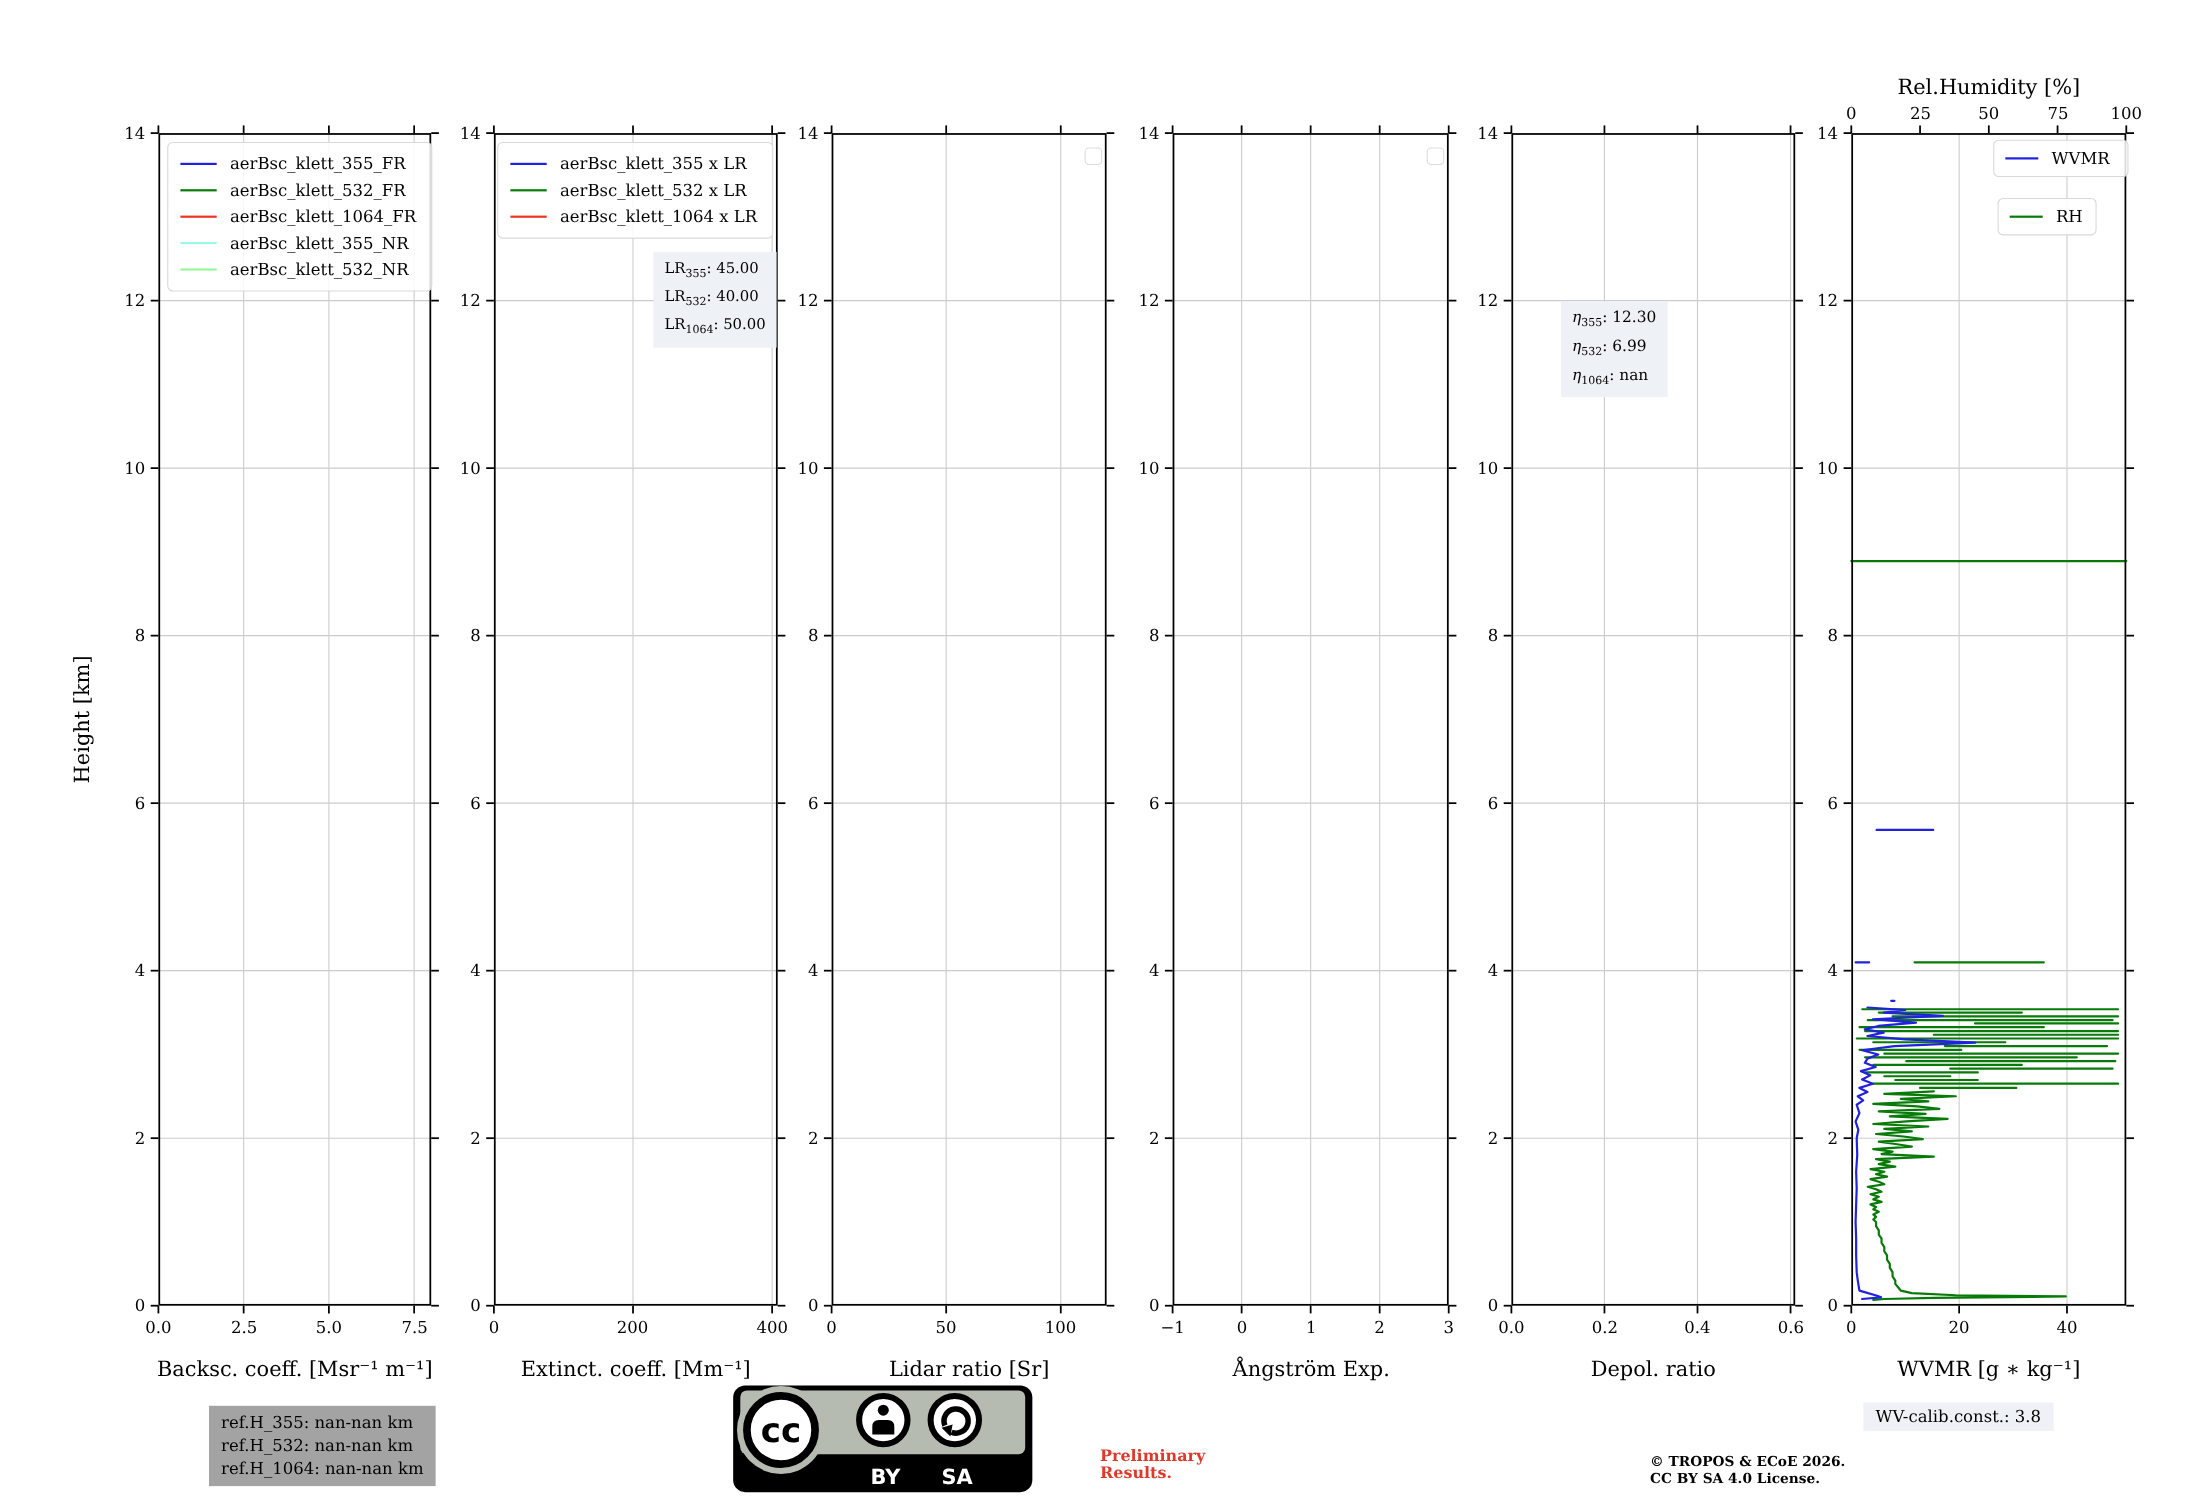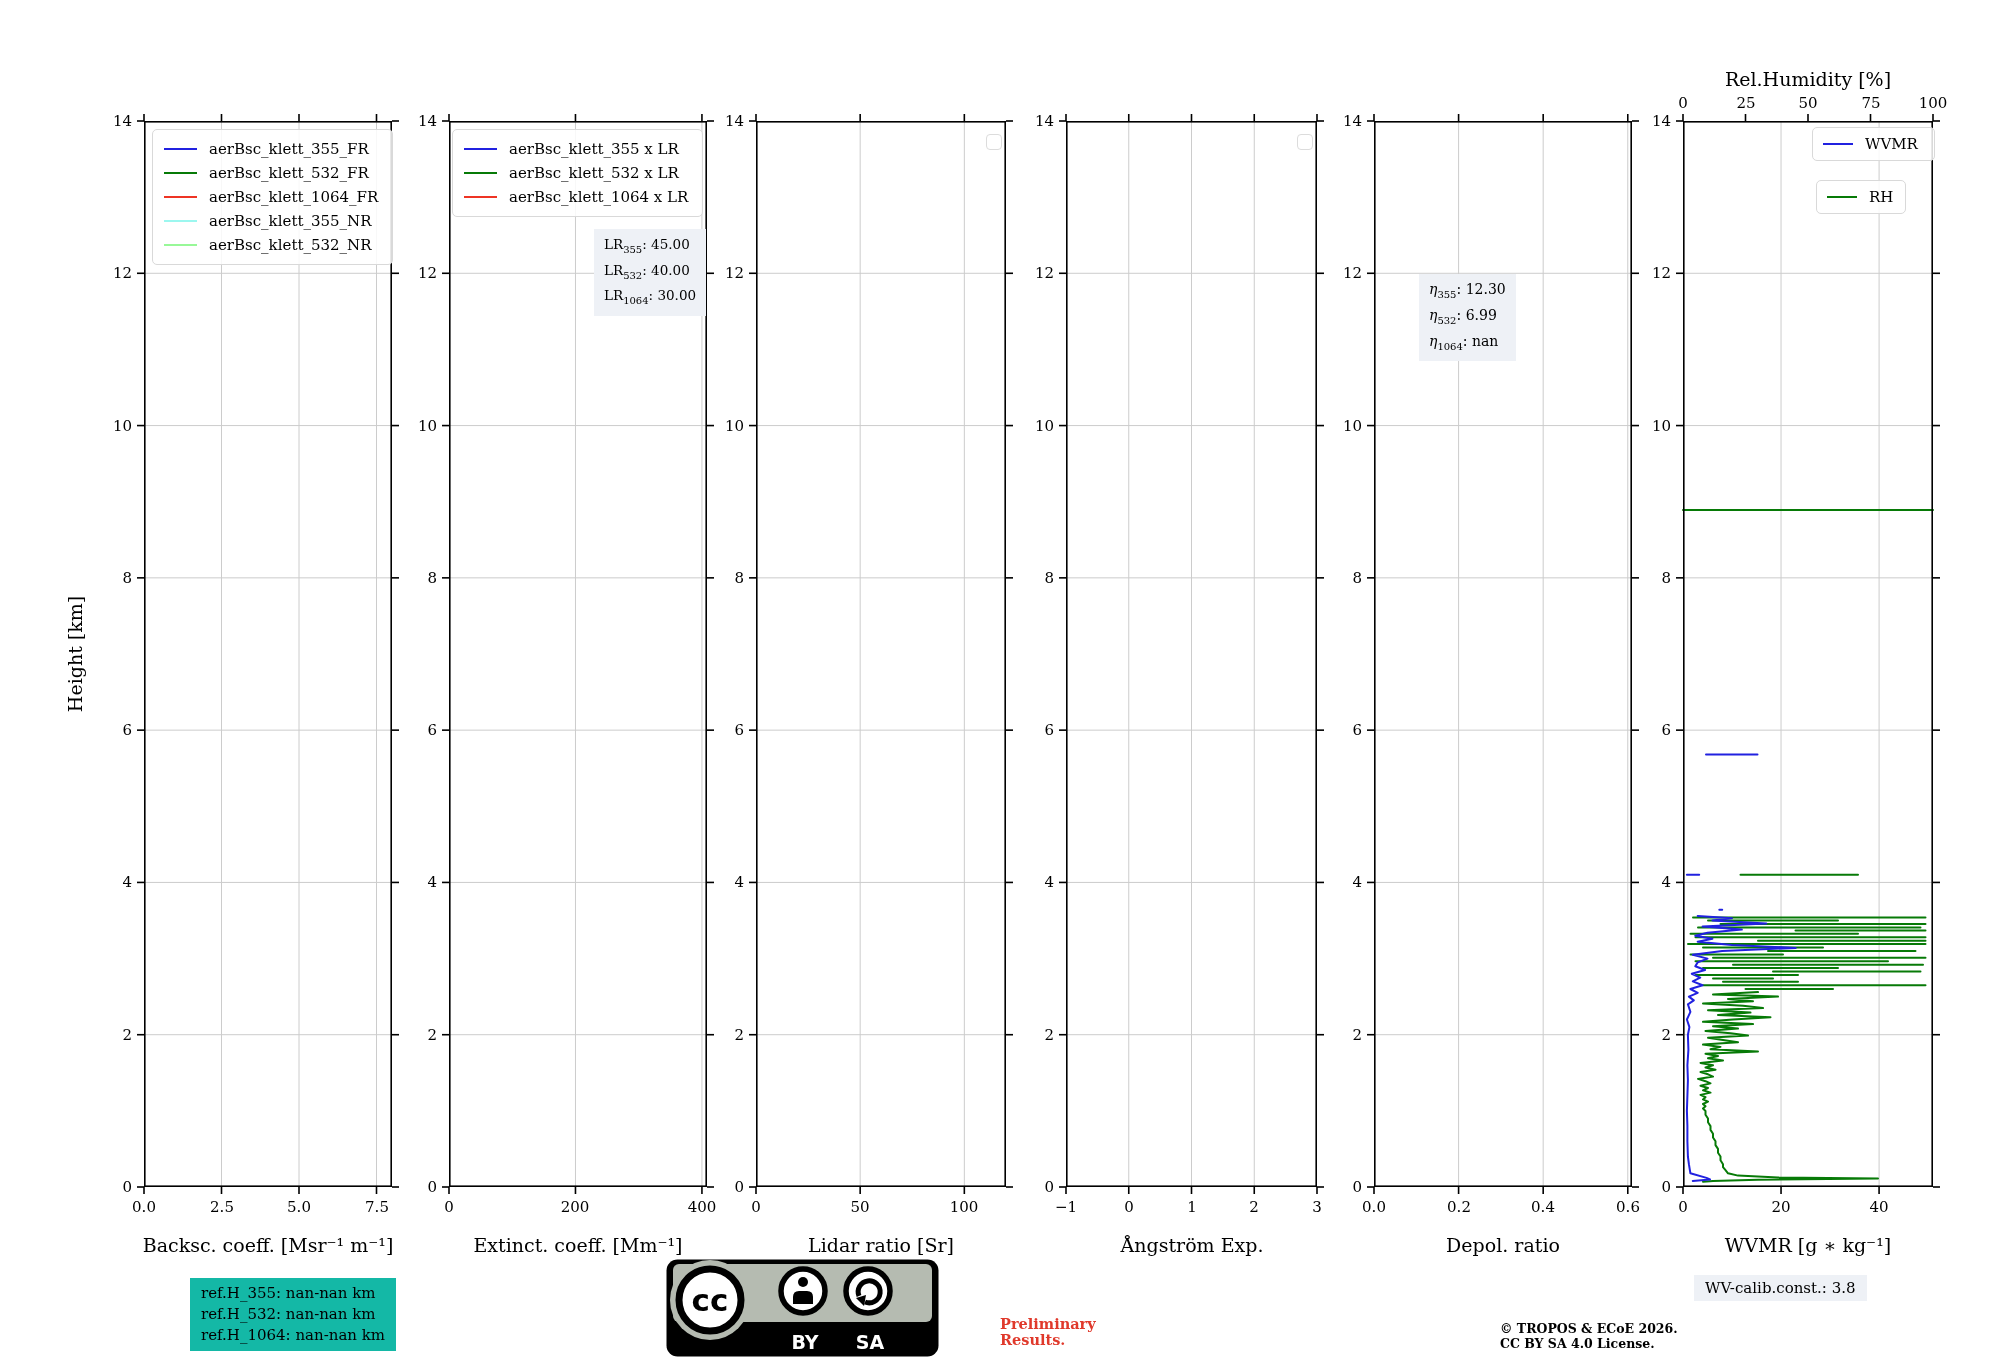--- a/index.html
+++ b/index.html
@@ -18,21 +18,21 @@
           border-radius:5px;padding:7px 14px 7px 11px;}
   .lg-row{display:flex;align-items:center;height:24px;}
   .lg-line{display:inline-block;width:33px;height:2.5px;margin-right:12px;flex:0 0 auto;}
   .lg-txt{font-size:15px;white-space:nowrap;}
   .mini-legend{position:absolute;width:14px;height:14px;border:1px solid #dcdcdc;
                border-radius:4px;background:rgba(255,255,255,0.8);}
   .ann-box{position:absolute;background:#eef1f6;padding:5px 10px;font-size:13.5px;line-height:20px;
            white-space:nowrap;}
   .ann-box sub{font-size:10px;}
   .eta .ann-base{font-style:italic;}
-  .ref-box{position:absolute;left:190px;top:1278px;background:#14b8a6;padding:5px 11px;
+  .ref-box{position:absolute;left:190px;top:1278px;background:#a3a3a3;padding:5px 11px;
            font-size:15px;line-height:21px;white-space:nowrap;}
   .wv-box{position:absolute;left:1694px;top:1275px;background:#eef1f6;padding:4px 11px;
           font-size:15px;white-space:nowrap;}
   .prelim{position:absolute;left:1000px;top:1316px;color:#e0392b;font-weight:bold;
           font-size:14.5px;line-height:16px;white-space:nowrap;}
   .tropos{position:absolute;left:1500px;top:1322px;font-weight:bold;font-size:12.5px;
           line-height:14.5px;white-space:nowrap;}
   .cc-badge{position:absolute;left:665px;top:1258px;width:275px;height:100px;}
 </style>
 </head>
@@ -420,21 +420,21 @@
   <div class="legend" style="left:1816px;top:180px;padding:4px 12px 4px 10px">
     <div class="lg-row">
         <span class="lg-line" style="width: 30px; background: rgb(7, 122, 7);"></span>
         <span class="lg-txt">RH</span>
       </div>
   </div>
 
   <div class="ann-box" style="left:594px;top:229px">
     <div><span class="ann-base">LR</span><sub>355</sub><span>: 45.00</span></div>
     <div><span class="ann-base">LR</span><sub>532</sub><span>: 40.00</span></div>
-    <div><span class="ann-base">LR</span><sub>1064</sub><span>: 30.00</span></div>
+    <div><span class="ann-base">LR</span><sub>1064</sub><span>: 50.00</span></div>
   </div>
 
   <div class="ann-box eta" style="left:1419px;top:274px;font-size:14px;line-height:21px">
     <div><span class="ann-base">η</span><sub>355</sub><span>: 12.30</span></div>
     <div><span class="ann-base">η</span><sub>532</sub><span>: 6.99</span></div>
     <div><span class="ann-base">η</span><sub>1064</sub><span>: nan</span></div>
   </div>
 
   <div class="ref-box">
     <div>ref.H_355: nan-nan km</div>

